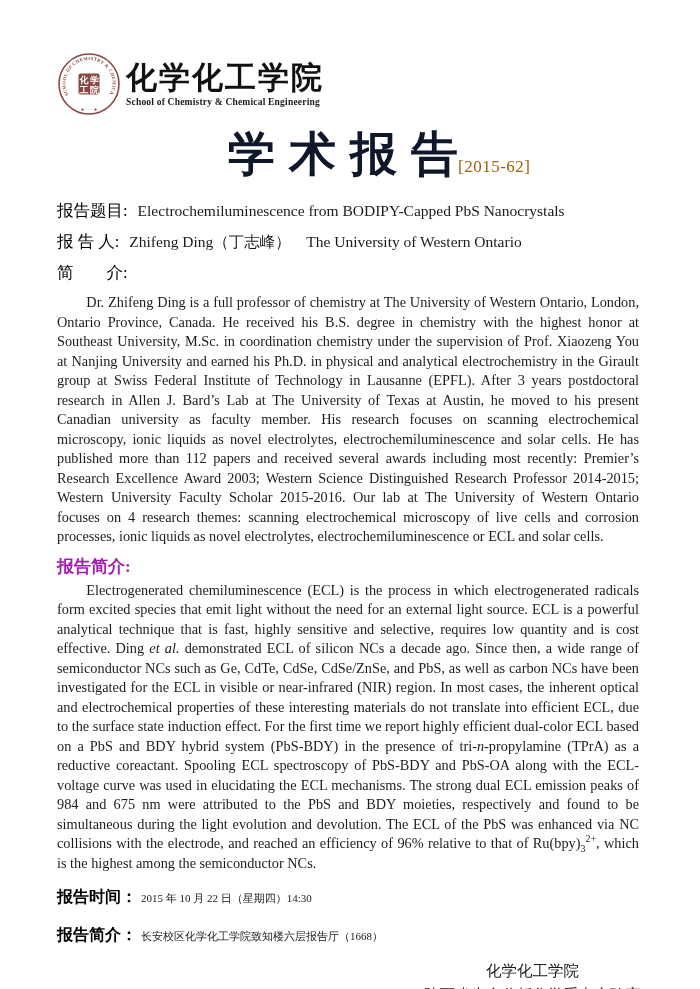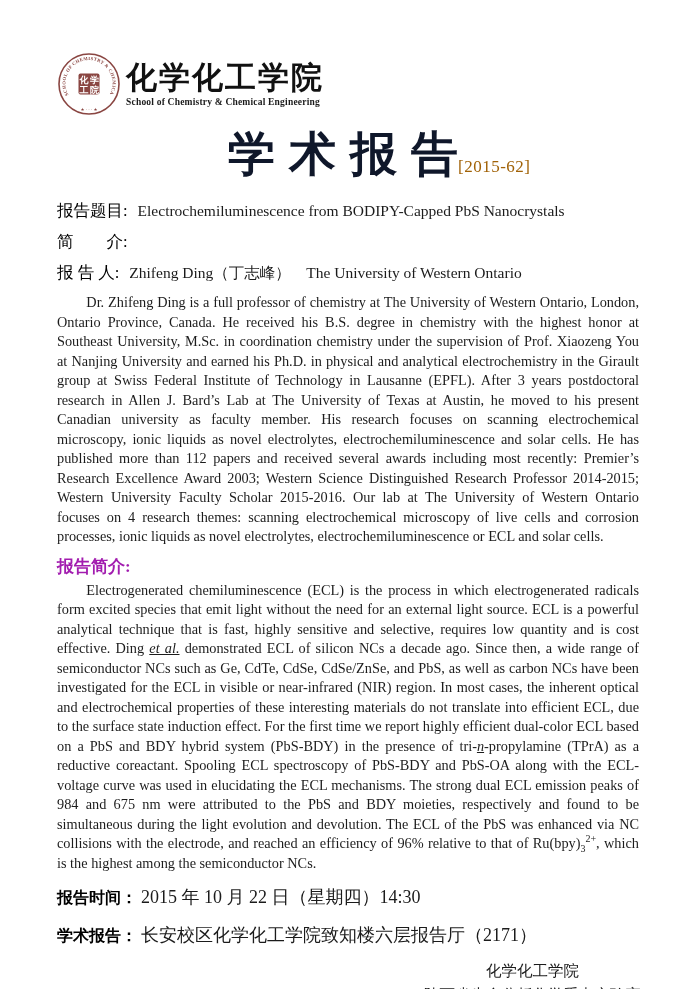--- a/index.html
+++ b/index.html
@@ -39,30 +39,30 @@
   
   .fields{margin-top:14px;}
   .field-row{font-size:16px;line-height:22px;margin-bottom:9px;white-space:nowrap;}
   .field-label{font-weight:400;font-size:16.5px;color:#000;margin-right:10px;white-space:pre-wrap;}
   .field-value{font-size:15.5px;color:#1b1b1b;white-space:pre-wrap;}
   
   .para{
     margin:2px 4px 0 0;font-size:14.3px;line-height:19.5px;
     text-align:justify;text-indent:2.05em;color:#1c1c1c;
   }
-  .para i{font-style:italic;text-decoration:underline;}
+  .para i{font-style:italic;}
   .para sub,.para sup{font-size:10px;line-height:0;}
   .section-label{font-size:17px;font-weight:700;color:#a21caf;margin:8px 0 3px 0;}
   
   .schedule-row{margin-top:11px;font-size:16.5px;line-height:26px;white-space:nowrap;}
   .schedule-label{
     font-family:"Liberation Sans", sans-serif;
     font-weight:700;font-size:16px;color:#000;margin-right:4px;text-align:right;
   }
-  .schedule-value{font-size:18px;color:#1b1b1b;}
+  .schedule-value{font-size:11px;color:#1b1b1b;}
   
   .sign-off{margin-top:10px;text-align:right;padding-right:2px;}
   .sign-off-inner{display:inline-block;text-align:center;font-size:15.5px;line-height:23.5px;color:#1b1b1b;}
 </style>
 </head>
 <body>
 
 <div class="page">
 
   <header class="org-header">
@@ -90,37 +90,37 @@
   <div class="title-row">
     <h1 class="doc-title">学术报告</h1>
     <span class="doc-number">[2015-62]</span>
   </div>
 
   <div class="fields">
     <div class="field-row">
       <span class="field-label">报告题目:</span><span class="field-value">Electrochemiluminescence from BODIPY-Capped PbS Nanocrystals</span>
     </div>
     <div class="field-row">
-      <span class="field-label">简　　介:</span>
+      <span class="field-label">报 告 人:</span><span class="field-value">Zhifeng Ding（丁志峰）　The University of Western Ontario</span>
     </div>
     <div class="field-row">
-      <span class="field-label">报 告 人:</span><span class="field-value">Zhifeng Ding（丁志峰）　The University of Western Ontario</span>
+      <span class="field-label">简　　介:</span>
     </div>
   </div>
 
   <p class="para">Dr. Zhifeng Ding is a full professor of chemistry at The University of Western Ontario, London, Ontario Province, Canada. He received his B.S. degree in chemistry with the highest honor at Southeast University, M.Sc. in coordination chemistry under the supervision of Prof. Xiaozeng You at Nanjing University and earned his Ph.D. in physical and analytical electrochemistry in the Girault group at Swiss Federal Institute of Technology in Lausanne (EPFL). After 3 years postdoctoral research in Allen J. Bard’s Lab at The University of Texas at Austin, he moved to his present Canadian university as faculty member. His research focuses on scanning electrochemical microscopy, ionic liquids as novel electrolytes, electrochemiluminescence and solar cells. He has published more than 112 papers and received several awards including most recently: Premier’s Research Excellence Award 2003; Western Science Distinguished Research Professor 2014-2015; Western University Faculty Scholar 2015-2016. Our lab at The University of Western Ontario focuses on 4 research themes: scanning electrochemical microscopy of live cells and corrosion processes, ionic liquids as novel electrolytes, electrochemiluminescence or ECL and solar cells.</p>
 
   <div class="section-label">报告简介:</div>
   <p class="para"><span>Electrogenerated chemiluminescence (ECL) is the process in which electrogenerated radicals form excited species that emit light without the need for an external light source. ECL is a powerful analytical technique that is fast, highly sensitive and selective, requires low quantity and is cost effective. Ding </span><i>et al.</i><span> demonstrated ECL of silicon NCs a decade ago. Since then, a wide range of semiconductor NCs such as Ge, CdTe, CdSe, CdSe/ZnSe, and PbS, as well as carbon NCs have been investigated for the ECL in visible or near-infrared (NIR) region. In most cases, the inherent optical and electrochemical properties of these interesting materials do not translate into efficient ECL, due to the surface state induction effect. For the first time we report highly efficient dual-color ECL based on a PbS and BDY hybrid system (PbS-BDY) in the presence of tri-</span><i>n</i><span>-propylamine (TPrA) as a reductive coreactant. Spooling ECL spectroscopy of PbS-BDY and PbS-OA along with the ECL-voltage curve was used in elucidating the ECL mechanisms. The strong dual ECL emission peaks of 984 and 675 nm were attributed to the PbS and BDY moieties, respectively and found to be simultaneous during the light evolution and devolution. The ECL of the PbS was enhanced via NC collisions with the electrode, and reached an efficiency of 96% relative to that of Ru(bpy)</span><sub>3</sub><sup>2+</sup><span>, which is the highest among the semiconductor NCs.</span></p>
 
   <div class="schedule-row">
     <span class="schedule-label">报告时间：</span><span class="schedule-value">2015 年 10 月 22 日（星期四）14:30</span>
   </div>
   <div class="schedule-row">
-    <span class="schedule-label">学术报告：</span><span class="schedule-value">长安校区化学化工学院致知楼六层报告厅（2171）</span>
+    <span class="schedule-label">报告简介：</span><span class="schedule-value">长安校区化学化工学院致知楼六层报告厅（1668）</span>
   </div>
 
   <footer class="sign-off">
     <div class="sign-off-inner">
       <div>化学化工学院</div>
       <div>陕西省生命分析化学重点实验室</div>
       
     </div>
   </footer>
 

